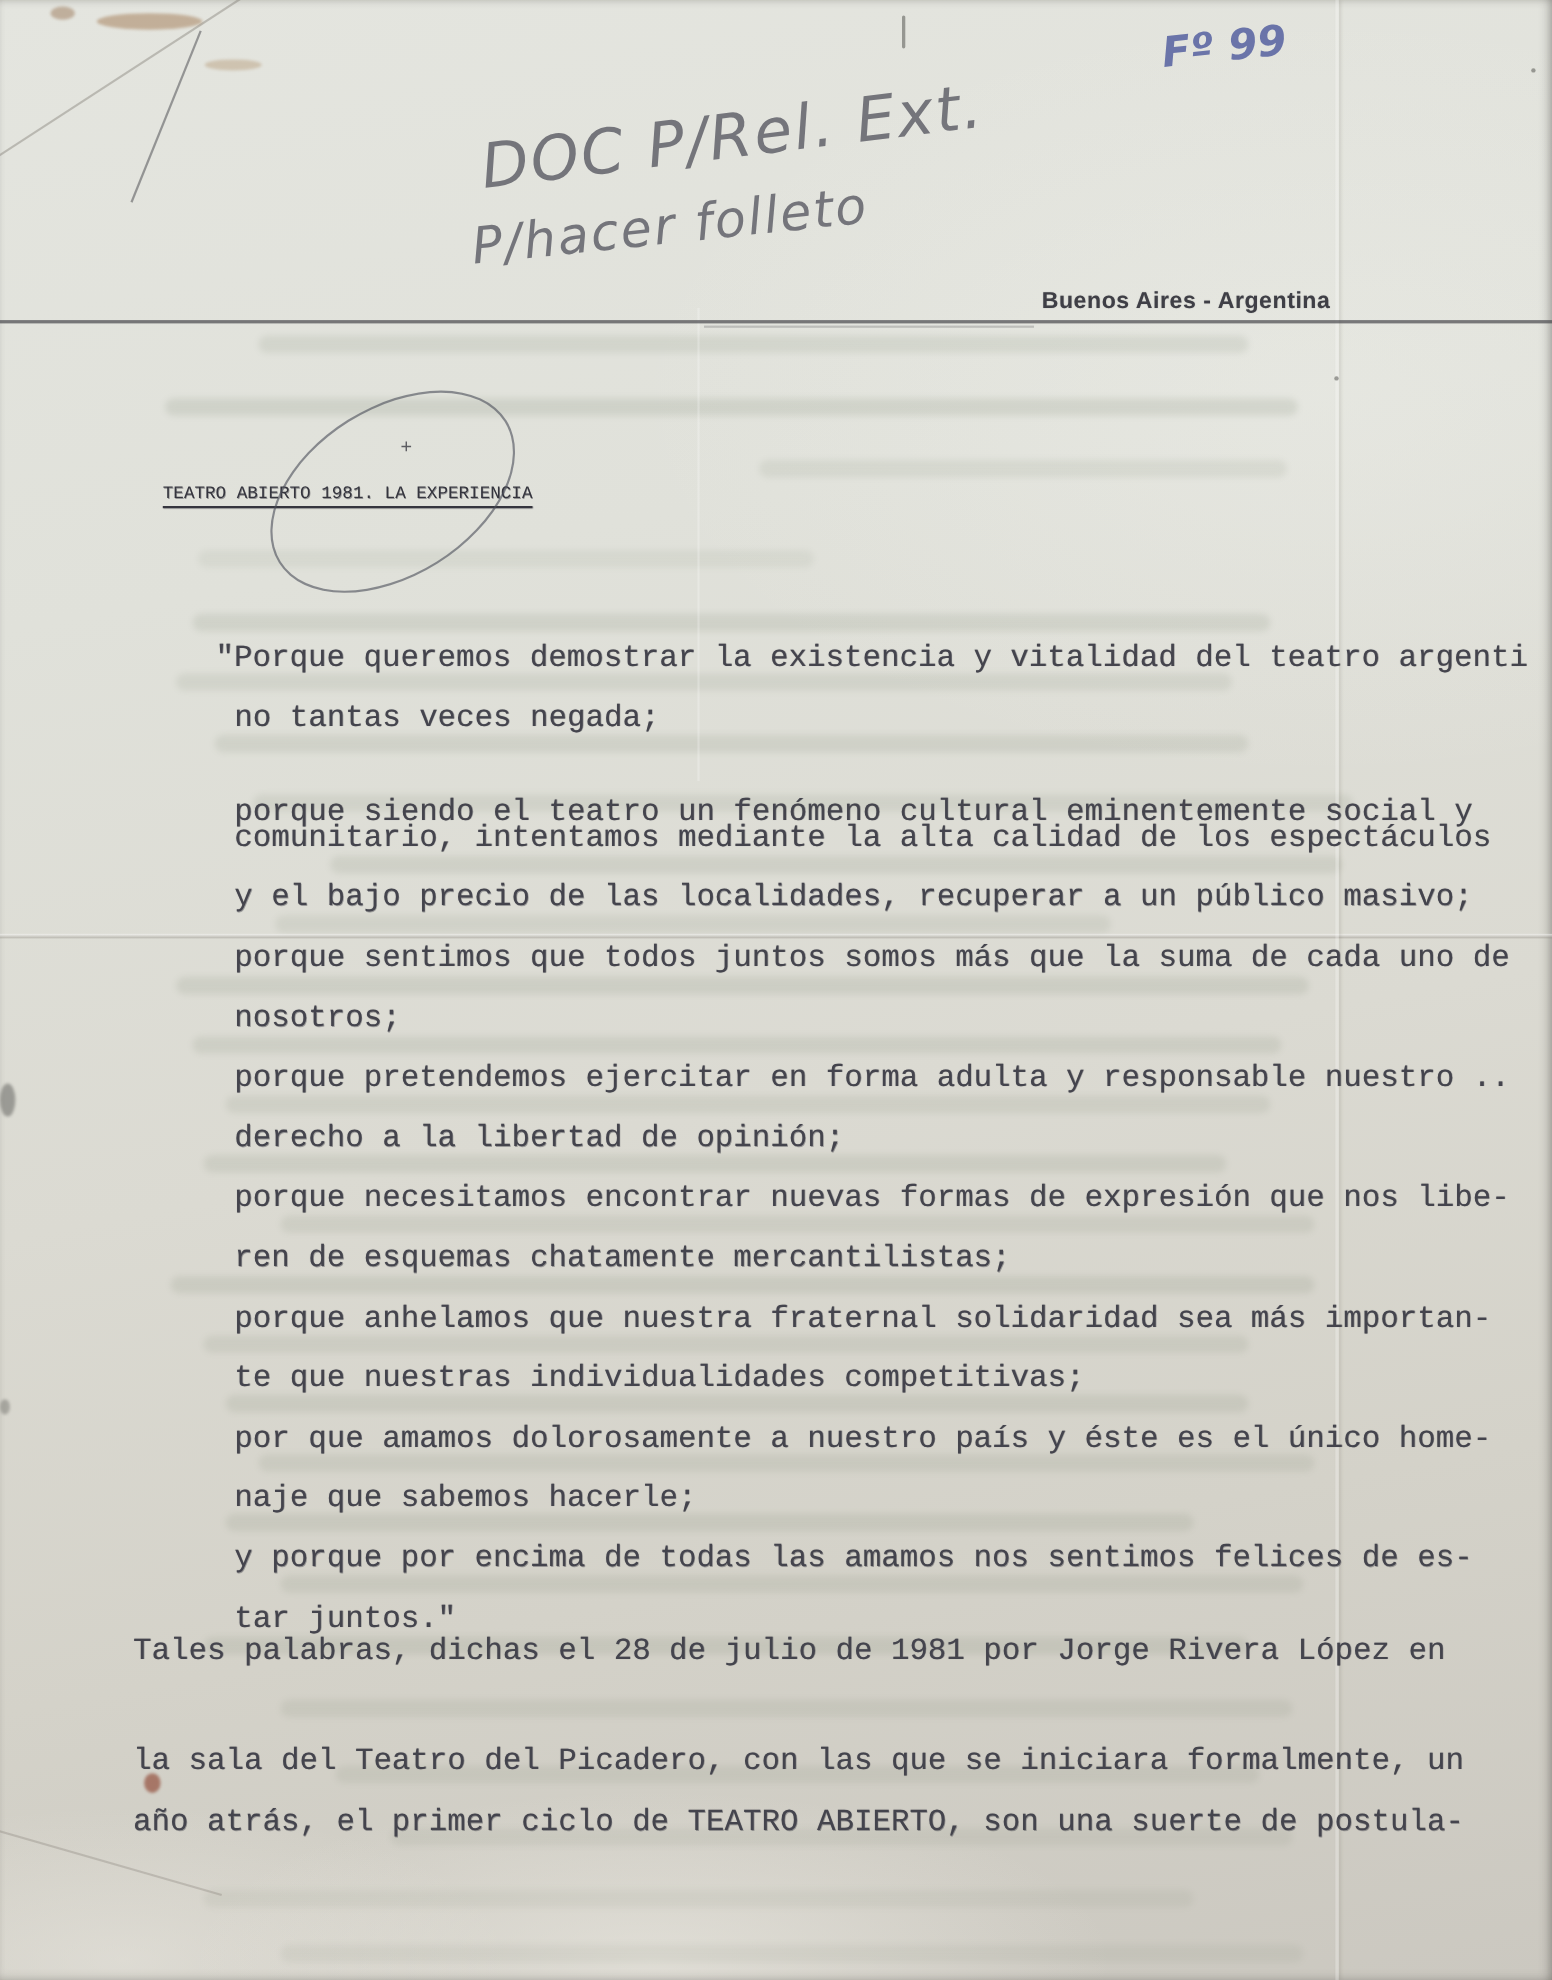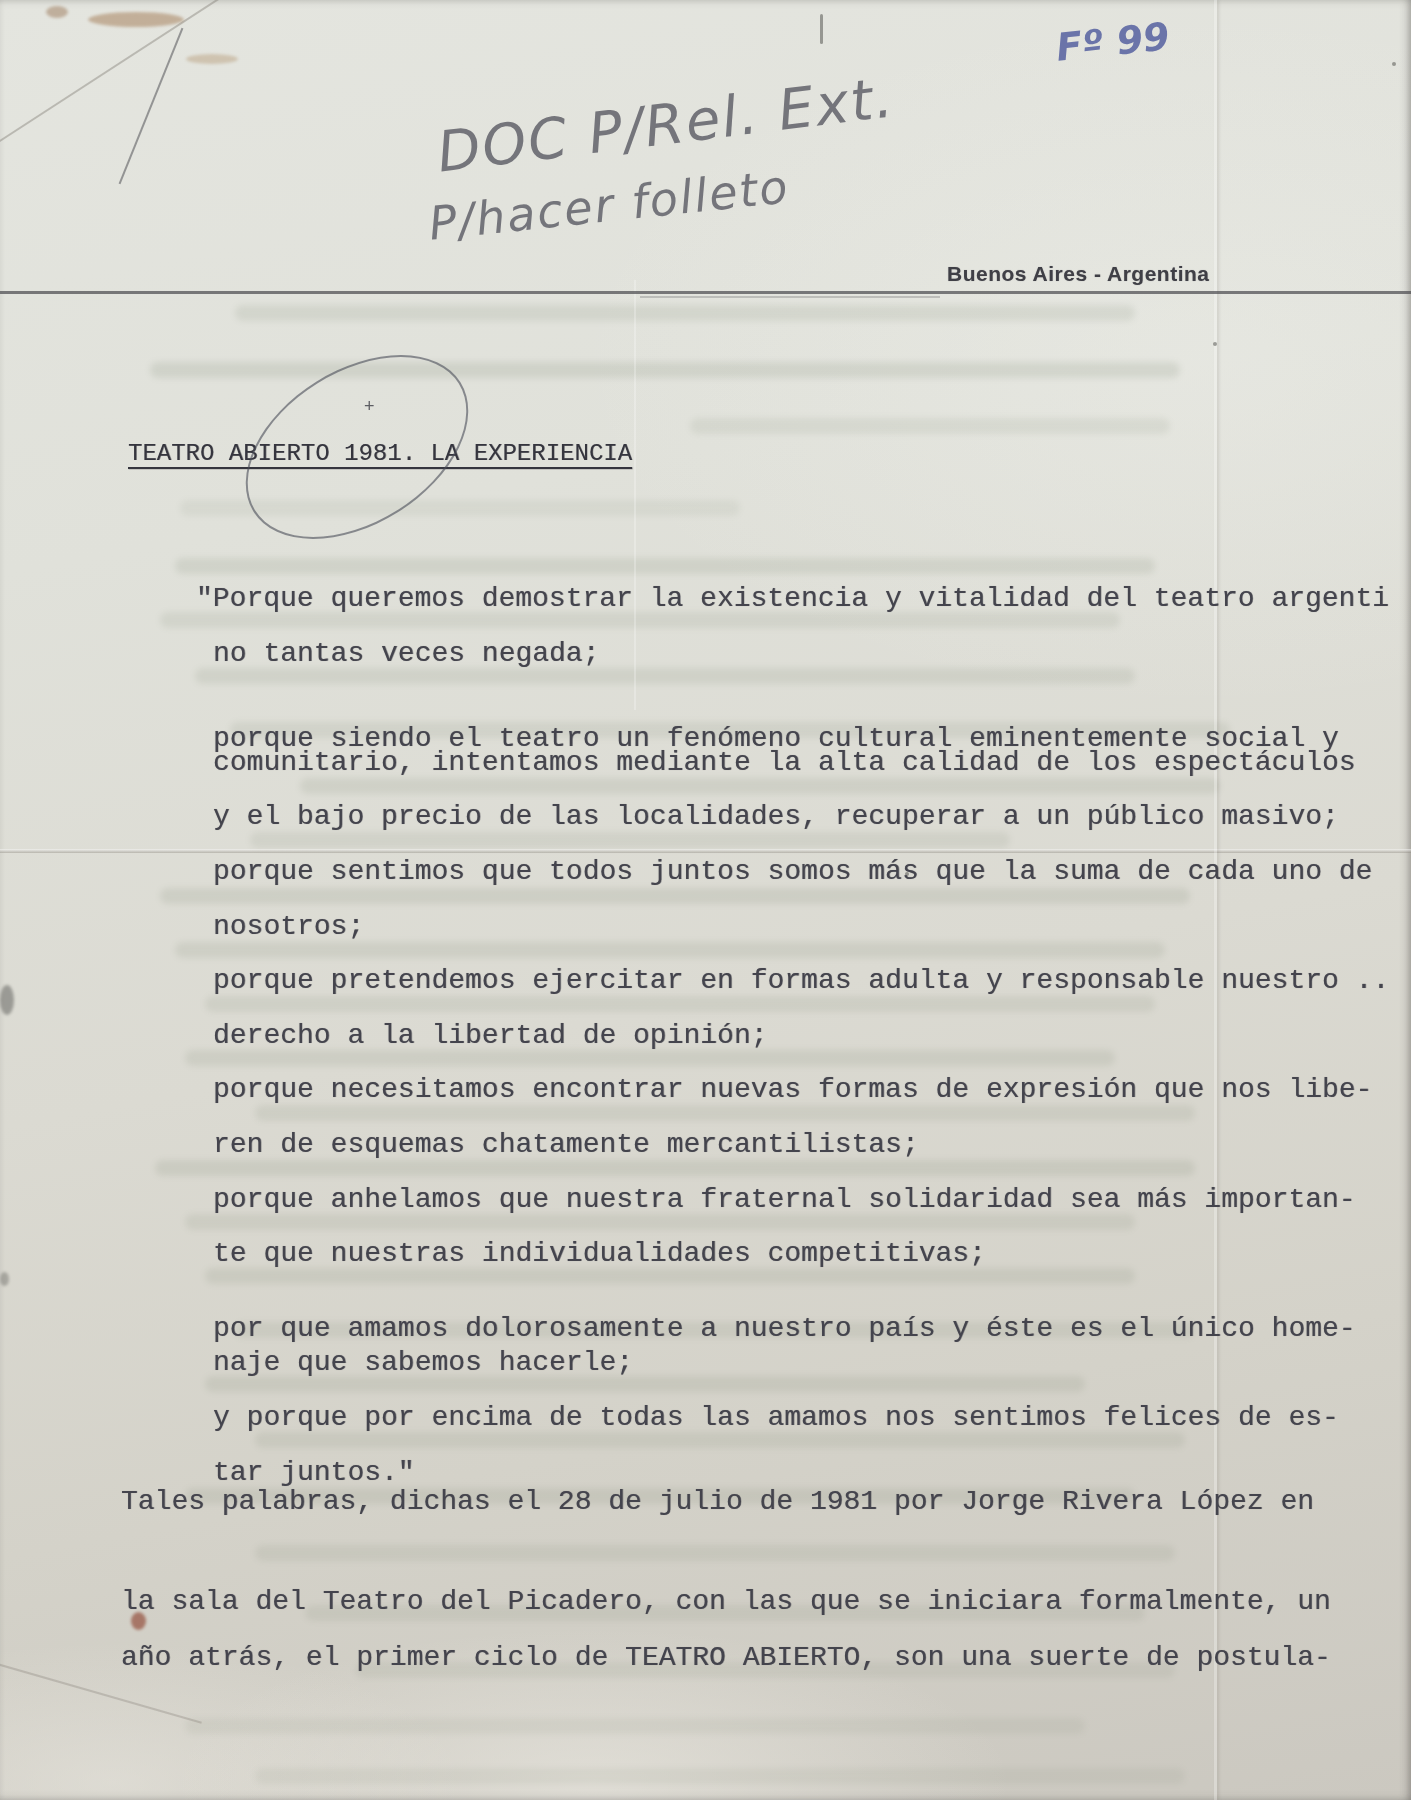--- a/index.html
+++ b/index.html
@@ -14,23 +14,23 @@
     box-shadow: inset -7px 0 10px -5px rgba(60,58,54,.4), inset 0 -6px 10px -6px rgba(60,58,54,.25), inset 0 4px 8px -4px rgba(90,88,82,.25);
   }
   
   .tline{
     position:absolute;white-space:pre;
     font-family:"Liberation Mono","DejaVu Sans Mono",monospace;
     font-size:28px;line-height:1;color:#44444d;
     text-shadow:0.6px 0.4px 0 rgba(62,62,72,.4), 0 0 1px rgba(62,62,72,.25);
   }
   .doc-title{
-    position:absolute;left:128px;top:440px;white-space:pre;
+    position:absolute;left:148px;top:440px;white-space:pre;
     font-family:"Liberation Mono","DejaVu Sans Mono",monospace;
-    font-size:24px;color:#35353e;
+    font-size:16px;color:#35353e;
     text-decoration:underline;text-underline-offset:7px;text-decoration-thickness:2px;
     text-shadow:0.6px 0.4px 0 rgba(53,53,62,.45);
   }
   
   .logo-block{position:absolute;left:0;top:0;}
   .lg{position:absolute;background:#8d8d89;opacity:.82;}
   .t-bar{left:66px;top:74px;width:150px;height:72px;box-shadow:inset 0 0 14px rgba(255,255,255,.25);}
   .t-stem{left:100px;top:146px;width:72px;height:80px;box-shadow:inset 0 0 12px rgba(255,255,255,.2);}
   .a-tri{left:160px;top:70px;width:172px;height:152px;background:#8d8d89;opacity:.82;
          clip-path:polygon(44% 0, 0 100%, 100% 100%);}
@@ -145,27 +145,27 @@
   <div class="pen-plus">+</div>
 
   <div id="body-lines">
       <div class="tline" style="left: 196px; top: 585px;">"Porque queremos demostrar la existencia y vitalidad del teatro argenti</div>
       <div class="tline" style="left: 213px; top: 640px;">no tantas veces negada;</div>
       <div class="tline" style="left: 213px; top: 725px;">porque siendo el teatro un fenómeno cultural eminentemente social y</div>
       <div class="tline" style="left: 213px; top: 749px;">comunitario, intentamos mediante la alta calidad de los espectáculos</div>
       <div class="tline" style="left: 213px; top: 803px;">y el bajo precio de las localidades, recuperar a un público masivo;</div>
       <div class="tline" style="left: 213px; top: 858px;">porque sentimos que todos juntos somos más que la suma de cada uno de</div>
       <div class="tline" style="left: 213px; top: 913px;">nosotros;</div>
-      <div class="tline" style="left: 213px; top: 967px;">porque pretendemos ejercitar en formas adulta y responsable nuestro ..</div>
+      <div class="tline" style="left: 213px; top: 967px;">porque pretendemos ejercitar en forma adulta y responsable nuestro ..</div>
       <div class="tline" style="left: 213px; top: 1022px;">derecho a la libertad de opinión;</div>
       <div class="tline" style="left: 213px; top: 1076px;">porque necesitamos encontrar nuevas formas de expresión que nos libe-</div>
       <div class="tline" style="left: 213px; top: 1131px;">ren de esquemas chatamente mercantilistas;</div>
       <div class="tline" style="left: 213px; top: 1186px;">porque anhelamos que nuestra fraternal solidaridad sea más importan-</div>
       <div class="tline" style="left: 213px; top: 1240px;">te que nuestras individualidades competitivas;</div>
-      <div class="tline" style="left: 213px; top: 1295px; margin-top: 20px;">por que amamos dolorosamente a nuestro país y éste es el único home-</div>
+      <div class="tline" style="left: 213px; top: 1295px;">por que amamos dolorosamente a nuestro país y éste es el único home-</div>
       <div class="tline" style="left: 213px; top: 1349px;">naje que sabemos hacerle;</div>
       <div class="tline" style="left: 213px; top: 1404px;">y porque por encima de todas las amamos nos sentimos felices de es-</div>
       <div class="tline" style="left: 213px; top: 1459px;">tar juntos."</div>
       <div class="tline" style="left: 121px; top: 1488px;">Tales palabras, dichas el 28 de julio de 1981 por Jorge Rivera López en</div>
       <div class="tline" style="left: 121px; top: 1588px;">la sala del Teatro del Picadero, con las que se iniciara formalmente, un</div>
       <div class="tline" style="left: 121px; top: 1644px;">año atrás, el primer ciclo de TEATRO ABIERTO, son una suerte de postula-</div>
     </div>
 
 </div>
 

